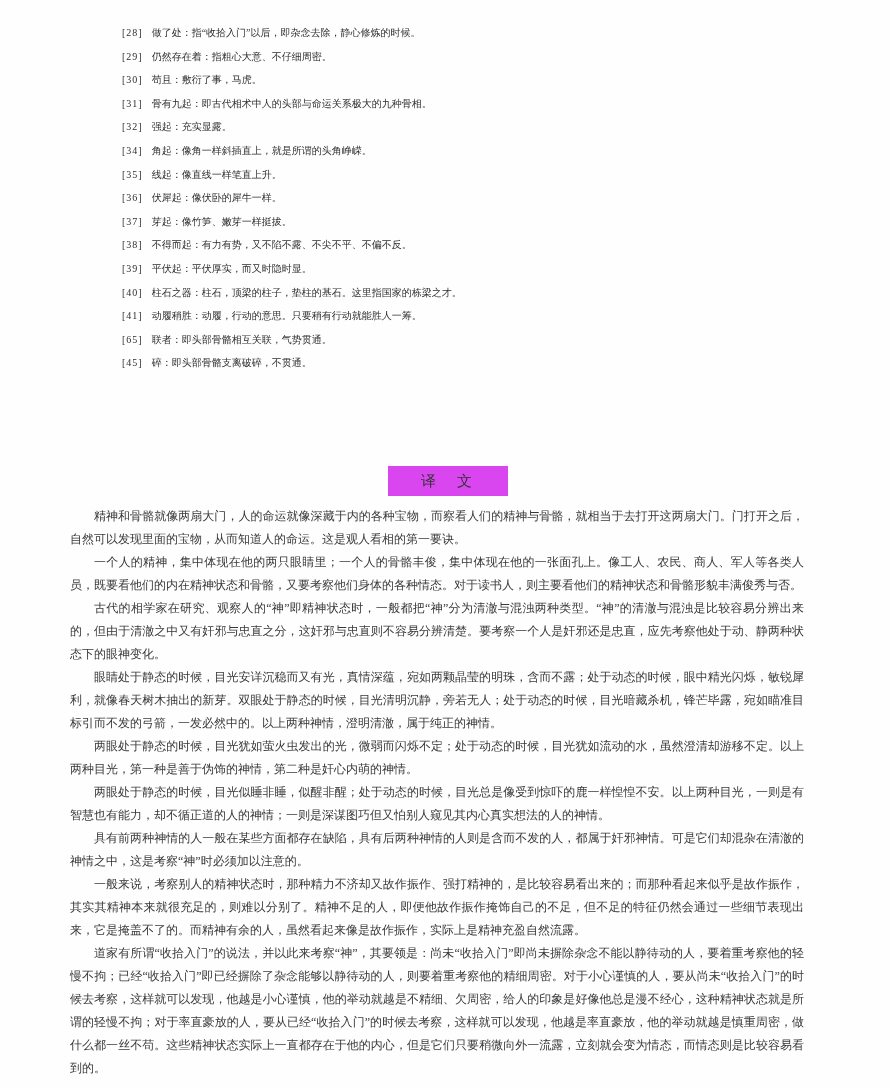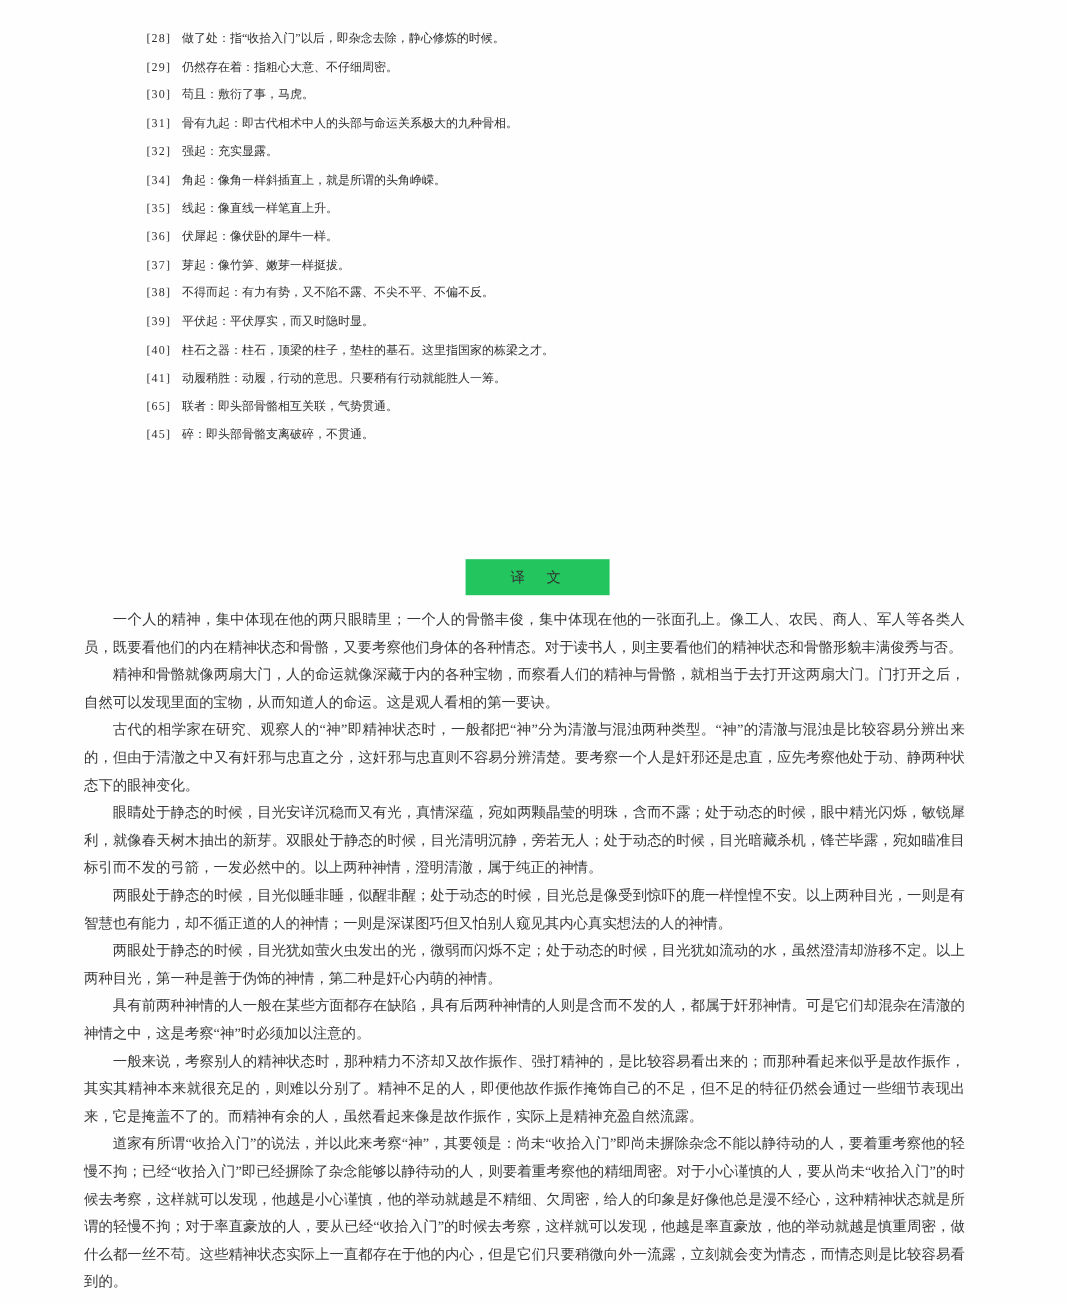--- a/index.html
+++ b/index.html
@@ -27,25 +27,25 @@
   .anno-num {
     margin-right: 9px;
     letter-spacing: 1px;
   }
   .section-header {
     position: absolute;
     top: 466px;
     left: 388px;
     width: 120px;
     height: 30px;
-    background: #22c55e;
+    background: #d946ef;
     display: flex;
     align-items: center;
     justify-content: center;
-    font-size: 12px;
+    font-size: 15px;
     letter-spacing: 3px;
     color: #333333;
   }
   .paragraphs {
     position: absolute;
     top: 505px;
     left: 70px;
     width: 734px;
     font-size: 12px;
     line-height: 23px;
@@ -99,31 +99,31 @@
       <div class="anno-item"><span class="anno-num">[45]</span><span class="anno-text">碎：即头部骨骼支离破碎，不贯通。</span></div>
     </div>
 
   <div class="section-header">
     <span>译　文</span>
   </div>
 
   <div class="paragraphs">
 
 
+      <p class="para">精神和骨骼就像两扇大门，人的命运就像深藏于内的各种宝物，而察看人们的精神与骨骼，就相当于去打开这两扇大门。门打开之后，自然可以发现里面的宝物，从而知道人的命运。这是观人看相的第一要诀。</p>
+
       <p class="para">一个人的精神，集中体现在他的两只眼睛里；一个人的骨骼丰俊，集中体现在他的一张面孔上。像工人、农民、商人、军人等各类人员，既要看他们的内在精神状态和骨骼，又要考察他们身体的各种情态。对于读书人，则主要看他们的精神状态和骨骼形貌丰满俊秀与否。</p>
-
-      <p class="para">精神和骨骼就像两扇大门，人的命运就像深藏于内的各种宝物，而察看人们的精神与骨骼，就相当于去打开这两扇大门。门打开之后，自然可以发现里面的宝物，从而知道人的命运。这是观人看相的第一要诀。</p>
 
       <p class="para">古代的相学家在研究、观察人的“神”即精神状态时，一般都把“神”分为清澈与混浊两种类型。“神”的清澈与混浊是比较容易分辨出来的，但由于清澈之中又有奸邪与忠直之分，这奸邪与忠直则不容易分辨清楚。要考察一个人是奸邪还是忠直，应先考察他处于动、静两种状态下的眼神变化。</p>
 
       <p class="para">眼睛处于静态的时候，目光安详沉稳而又有光，真情深蕴，宛如两颗晶莹的明珠，含而不露；处于动态的时候，眼中精光闪烁，敏锐犀利，就像春天树木抽出的新芽。双眼处于静态的时候，目光清明沉静，旁若无人；处于动态的时候，目光暗藏杀机，锋芒毕露，宛如瞄准目标引而不发的弓箭，一发必然中的。以上两种神情，澄明清澈，属于纯正的神情。</p>
 
+      <p class="para">两眼处于静态的时候，目光犹如萤火虫发出的光，微弱而闪烁不定；处于动态的时候，目光犹如流动的水，虽然澄清却游移不定。以上两种目光，第一种是善于伪饰的神情，第二种是奸心内萌的神情。</p>
+
       <p class="para">两眼处于静态的时候，目光似睡非睡，似醒非醒；处于动态的时候，目光总是像受到惊吓的鹿一样惶惶不安。以上两种目光，一则是有智慧也有能力，却不循正道的人的神情；一则是深谋图巧但又怕别人窥见其内心真实想法的人的神情。</p>
-
-      <p class="para">两眼处于静态的时候，目光犹如萤火虫发出的光，微弱而闪烁不定；处于动态的时候，目光犹如流动的水，虽然澄清却游移不定。以上两种目光，第一种是善于伪饰的神情，第二种是奸心内萌的神情。</p>
 
       <p class="para">具有前两种神情的人一般在某些方面都存在缺陷，具有后两种神情的人则是含而不发的人，都属于奸邪神情。可是它们却混杂在清澈的神情之中，这是考察“神”时必须加以注意的。</p>
 
       <p class="para">一般来说，考察别人的精神状态时，那种精力不济却又故作振作、强打精神的，是比较容易看出来的；而那种看起来似乎是故作振作，其实其精神本来就很充足的，则难以分别了。精神不足的人，即便他故作振作掩饰自己的不足，但不足的特征仍然会通过一些细节表现出来，它是掩盖不了的。而精神有余的人，虽然看起来像是故作振作，实际上是精神充盈自然流露。</p>
 
       <p class="para">道家有所谓“收拾入门”的说法，并以此来考察“神”，其要领是：尚未“收拾入门”即尚未摒除杂念不能以静待动的人，要着重考察他的轻慢不拘；已经“收拾入门”即已经摒除了杂念能够以静待动的人，则要着重考察他的精细周密。对于小心谨慎的人，要从尚未“收拾入门”的时候去考察，这样就可以发现，他越是小心谨慎，他的举动就越是不精细、欠周密，给人的印象是好像他总是漫不经心，这种精神状态就是所谓的轻慢不拘；对于率直豪放的人，要从已经“收拾入门”的时候去考察，这样就可以发现，他越是率直豪放，他的举动就越是慎重周密，做什么都一丝不苟。这些精神状态实际上一直都存在于他的内心，但是它们只要稍微向外一流露，立刻就会变为情态，而情态则是比较容易看到的。</p>
 
     </div>
 
 </div>

